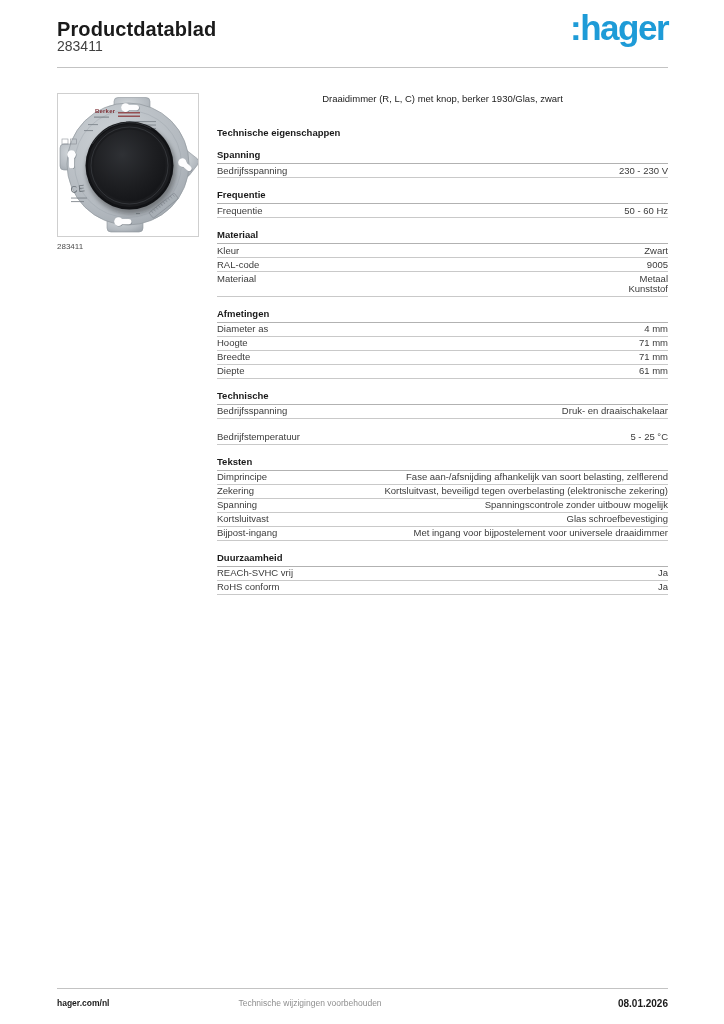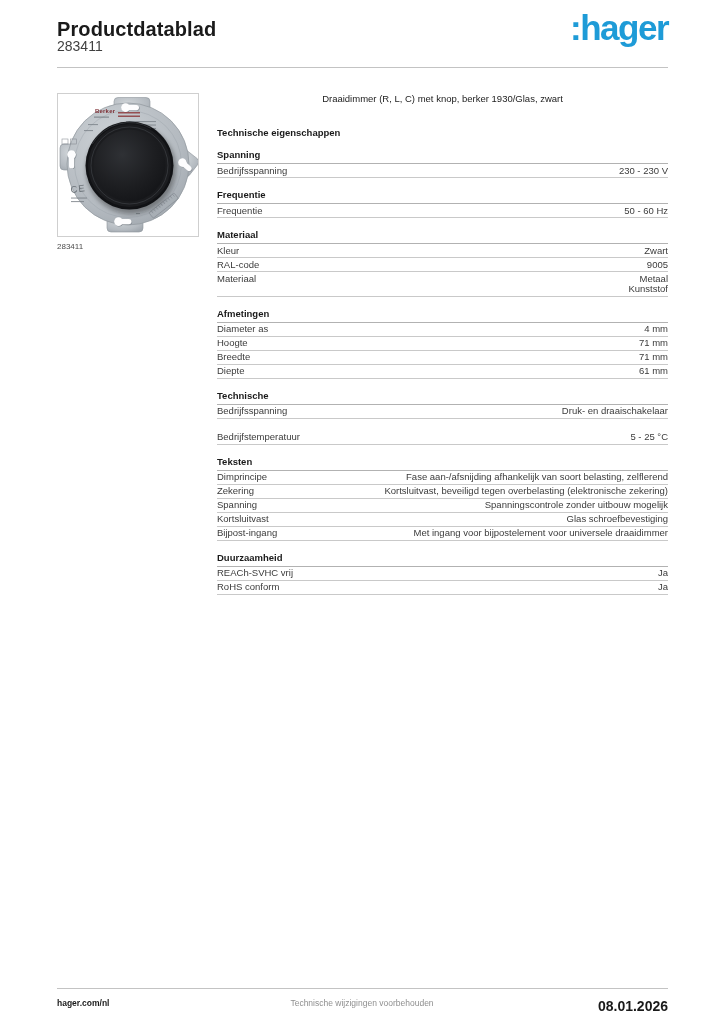--- a/index.html
+++ b/index.html
@@ -30,22 +30,22 @@
   .spec-section-title { font-size:9.5px; line-height:10.5px; font-weight:700; color:#1a1a1a;
                         padding-bottom:2.5px; border-bottom:1px solid #b2b2b2; }
   .spec-row   { display:flex; justify-content:space-between; gap:16px;
                 padding:1.5px 0 1px; border-bottom:1px solid #c9c9c9;
                 font-size:9.5px; line-height:10.5px; color:#3b3b3b; }
   .spec-label { text-align:left; white-space:nowrap; }
   .spec-value { text-align:right; white-space:pre-line; }
   
   .footer-rule   { position:absolute; left:57px; top:988px; width:611px; height:1px; background:#c3c3c3; }
   .footer-left   { position:absolute; left:57px;  top:998px; font-size:8.5px; font-weight:700; color:#1a1a1a; }
-  .footer-center { position:absolute; left:0;     top:998px; width:724px; text-align:center; font-size:8.5px; color:#8f8f8f; }
-  .footer-right  { position:absolute; right:56px; top:998px; font-size:14px; font-weight:700; color:#1a1a1a; }
+  .footer-center { position:absolute; left:0;     top:998px; width:620px; text-align:center; font-size:8.5px; color:#8f8f8f; }
+  .footer-right  { position:absolute; right:56px; top:998px; font-size:10px; font-weight:700; color:#1a1a1a; }
 </style>
 </head>
 <body>
 
 <div class="header-title">Productdatablad</div>
 <div class="header-id">283411</div>
 <div class="hager-logo">:hager</div>
 <div class="header-rule"></div>
 
 <figure class="image-figure" style="margin:0;">

